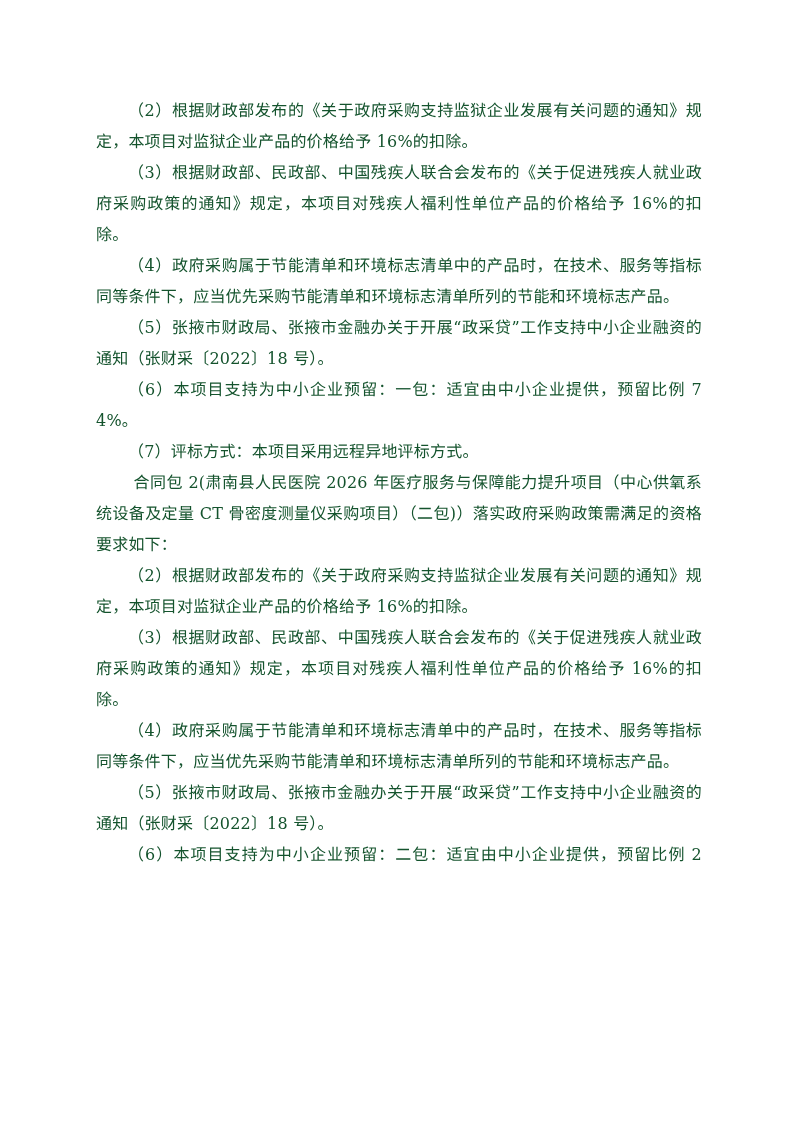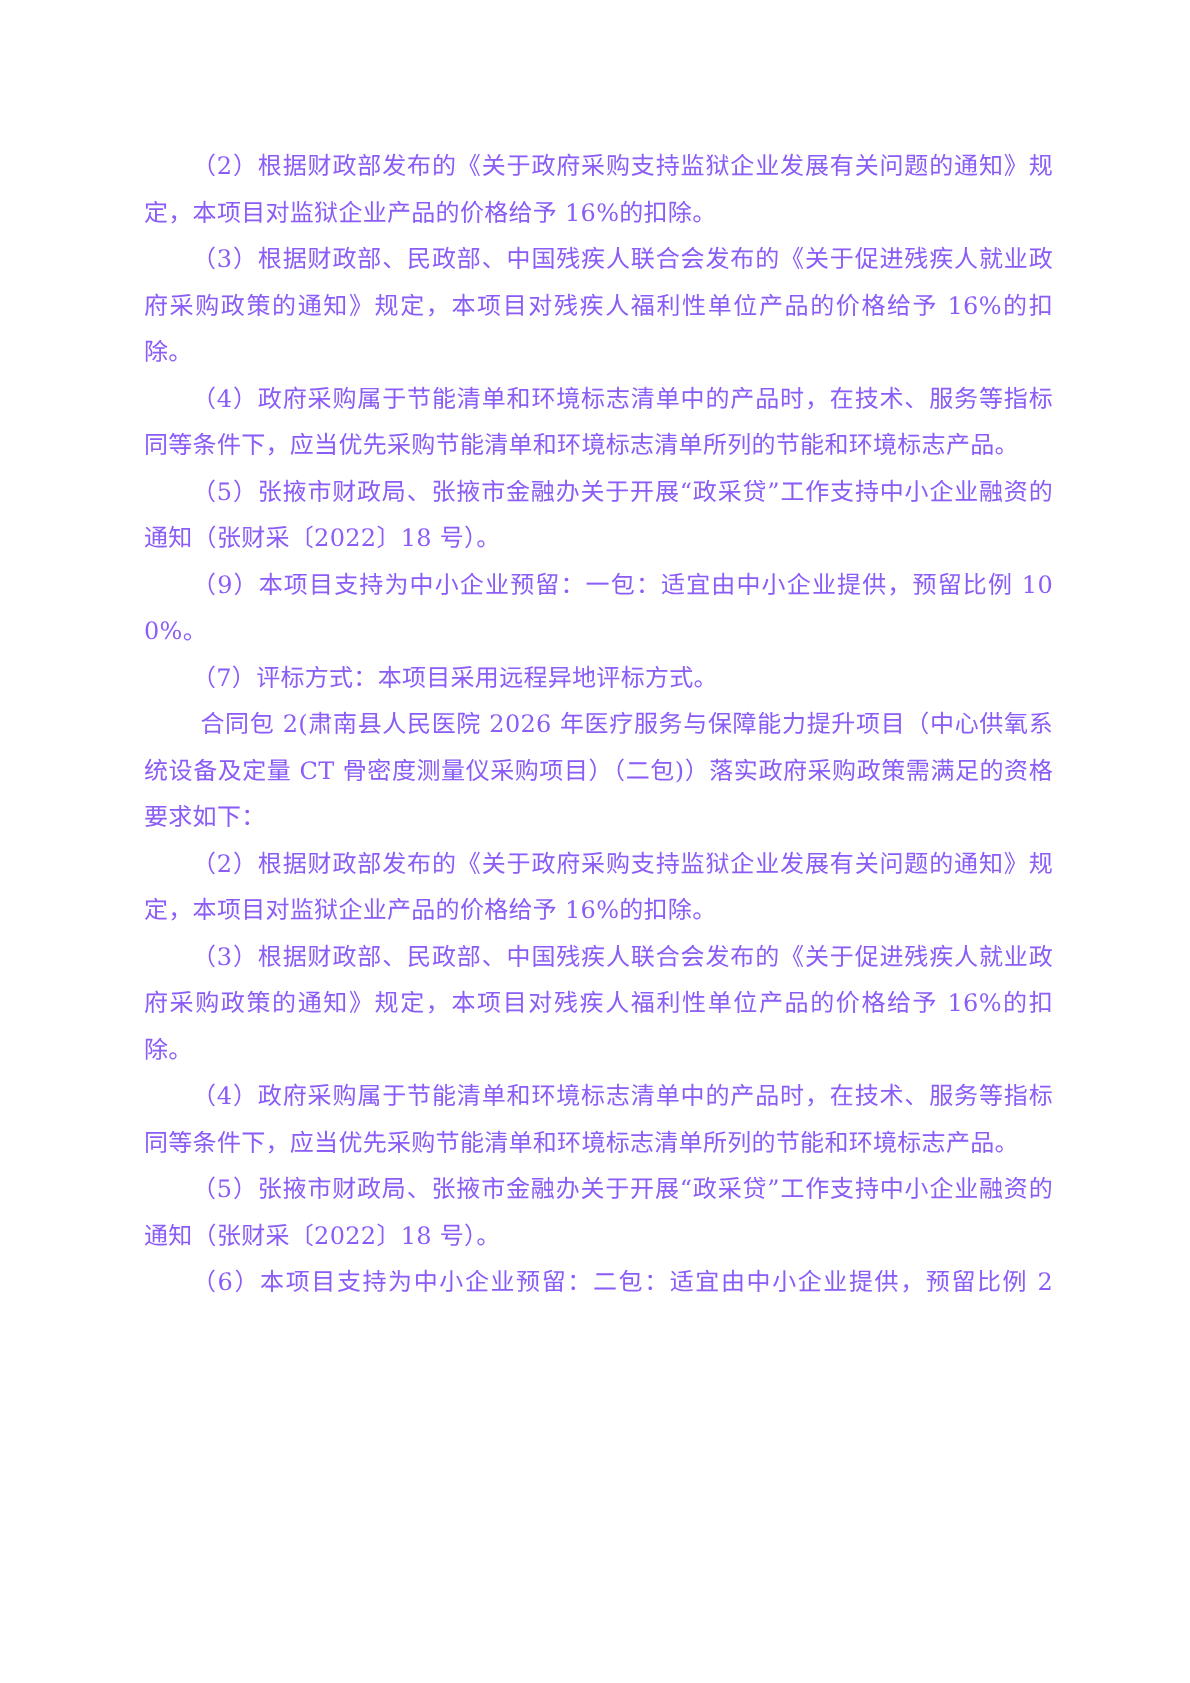--- a/index.html
+++ b/index.html
@@ -8,21 +8,21 @@
     padding: 0;
     background: #ffffff;
   }
   .page {
     position: relative;
     width: 793px;
     height: 862px;
     background: #ffffff;
     overflow: hidden;
     font-family: "DejaVu Serif", "Liberation Serif", serif;
-    color: #8b5cf6;
+    color: #14532d;
   }
   .content {
     position: absolute;
     left: 96px;
     top: 95px;
     width: 606px;
     font-size: 16px;
     line-height: 31px;
     text-align: justify;
     letter-spacing: 0.2px;
@@ -47,21 +47,21 @@
   <div class="content">
 
     <p>（2）根据财政部发布的《关于政府采购支持监狱企业发展有关问题的通知》规定，本项目对监狱企业产品的价格给予 16%的扣除。</p>
 
     <p>（3）根据财政部、民政部、中国残疾人联合会发布的《关于促进残疾人就业政府采购政策的通知》规定，本项目对残疾人福利性单位产品的价格给予 16%的扣除。</p>
 
     <p>（4）政府采购属于节能清单和环境标志清单中的产品时，在技术、服务等指标同等条件下，应当优先采购节能清单和环境标志清单所列的节能和环境标志产品。</p>
 
     <p>（5）张掖市财政局、张掖市金融办关于开展“政采贷”工作支持中小企业融资的通知（张财采〔2022〕18 号）。</p>
 
-    <p>（9）本项目支持为中小企业预留：一包：适宜由中小企业提供，预留比例 100%。</p>
+    <p>（6）本项目支持为中小企业预留：一包：适宜由中小企业提供，预留比例 74%。</p>
 
     <p>（7）评标方式：本项目采用远程异地评标方式。</p>
 
     <p class="indent-contract">合同包 2(肃南县人民医院 2026 年医疗服务与保障能力提升项目（中心供氧系统设备及定量 CT 骨密度测量仪采购项目）（二包)）落实政府采购政策需满足的资格要求如下：</p>
 
 
     <p>（2）根据财政部发布的《关于政府采购支持监狱企业发展有关问题的通知》规定，本项目对监狱企业产品的价格给予 16%的扣除。</p>
 
     <p>（3）根据财政部、民政部、中国残疾人联合会发布的《关于促进残疾人就业政府采购政策的通知》规定，本项目对残疾人福利性单位产品的价格给予 16%的扣除。</p>
 

